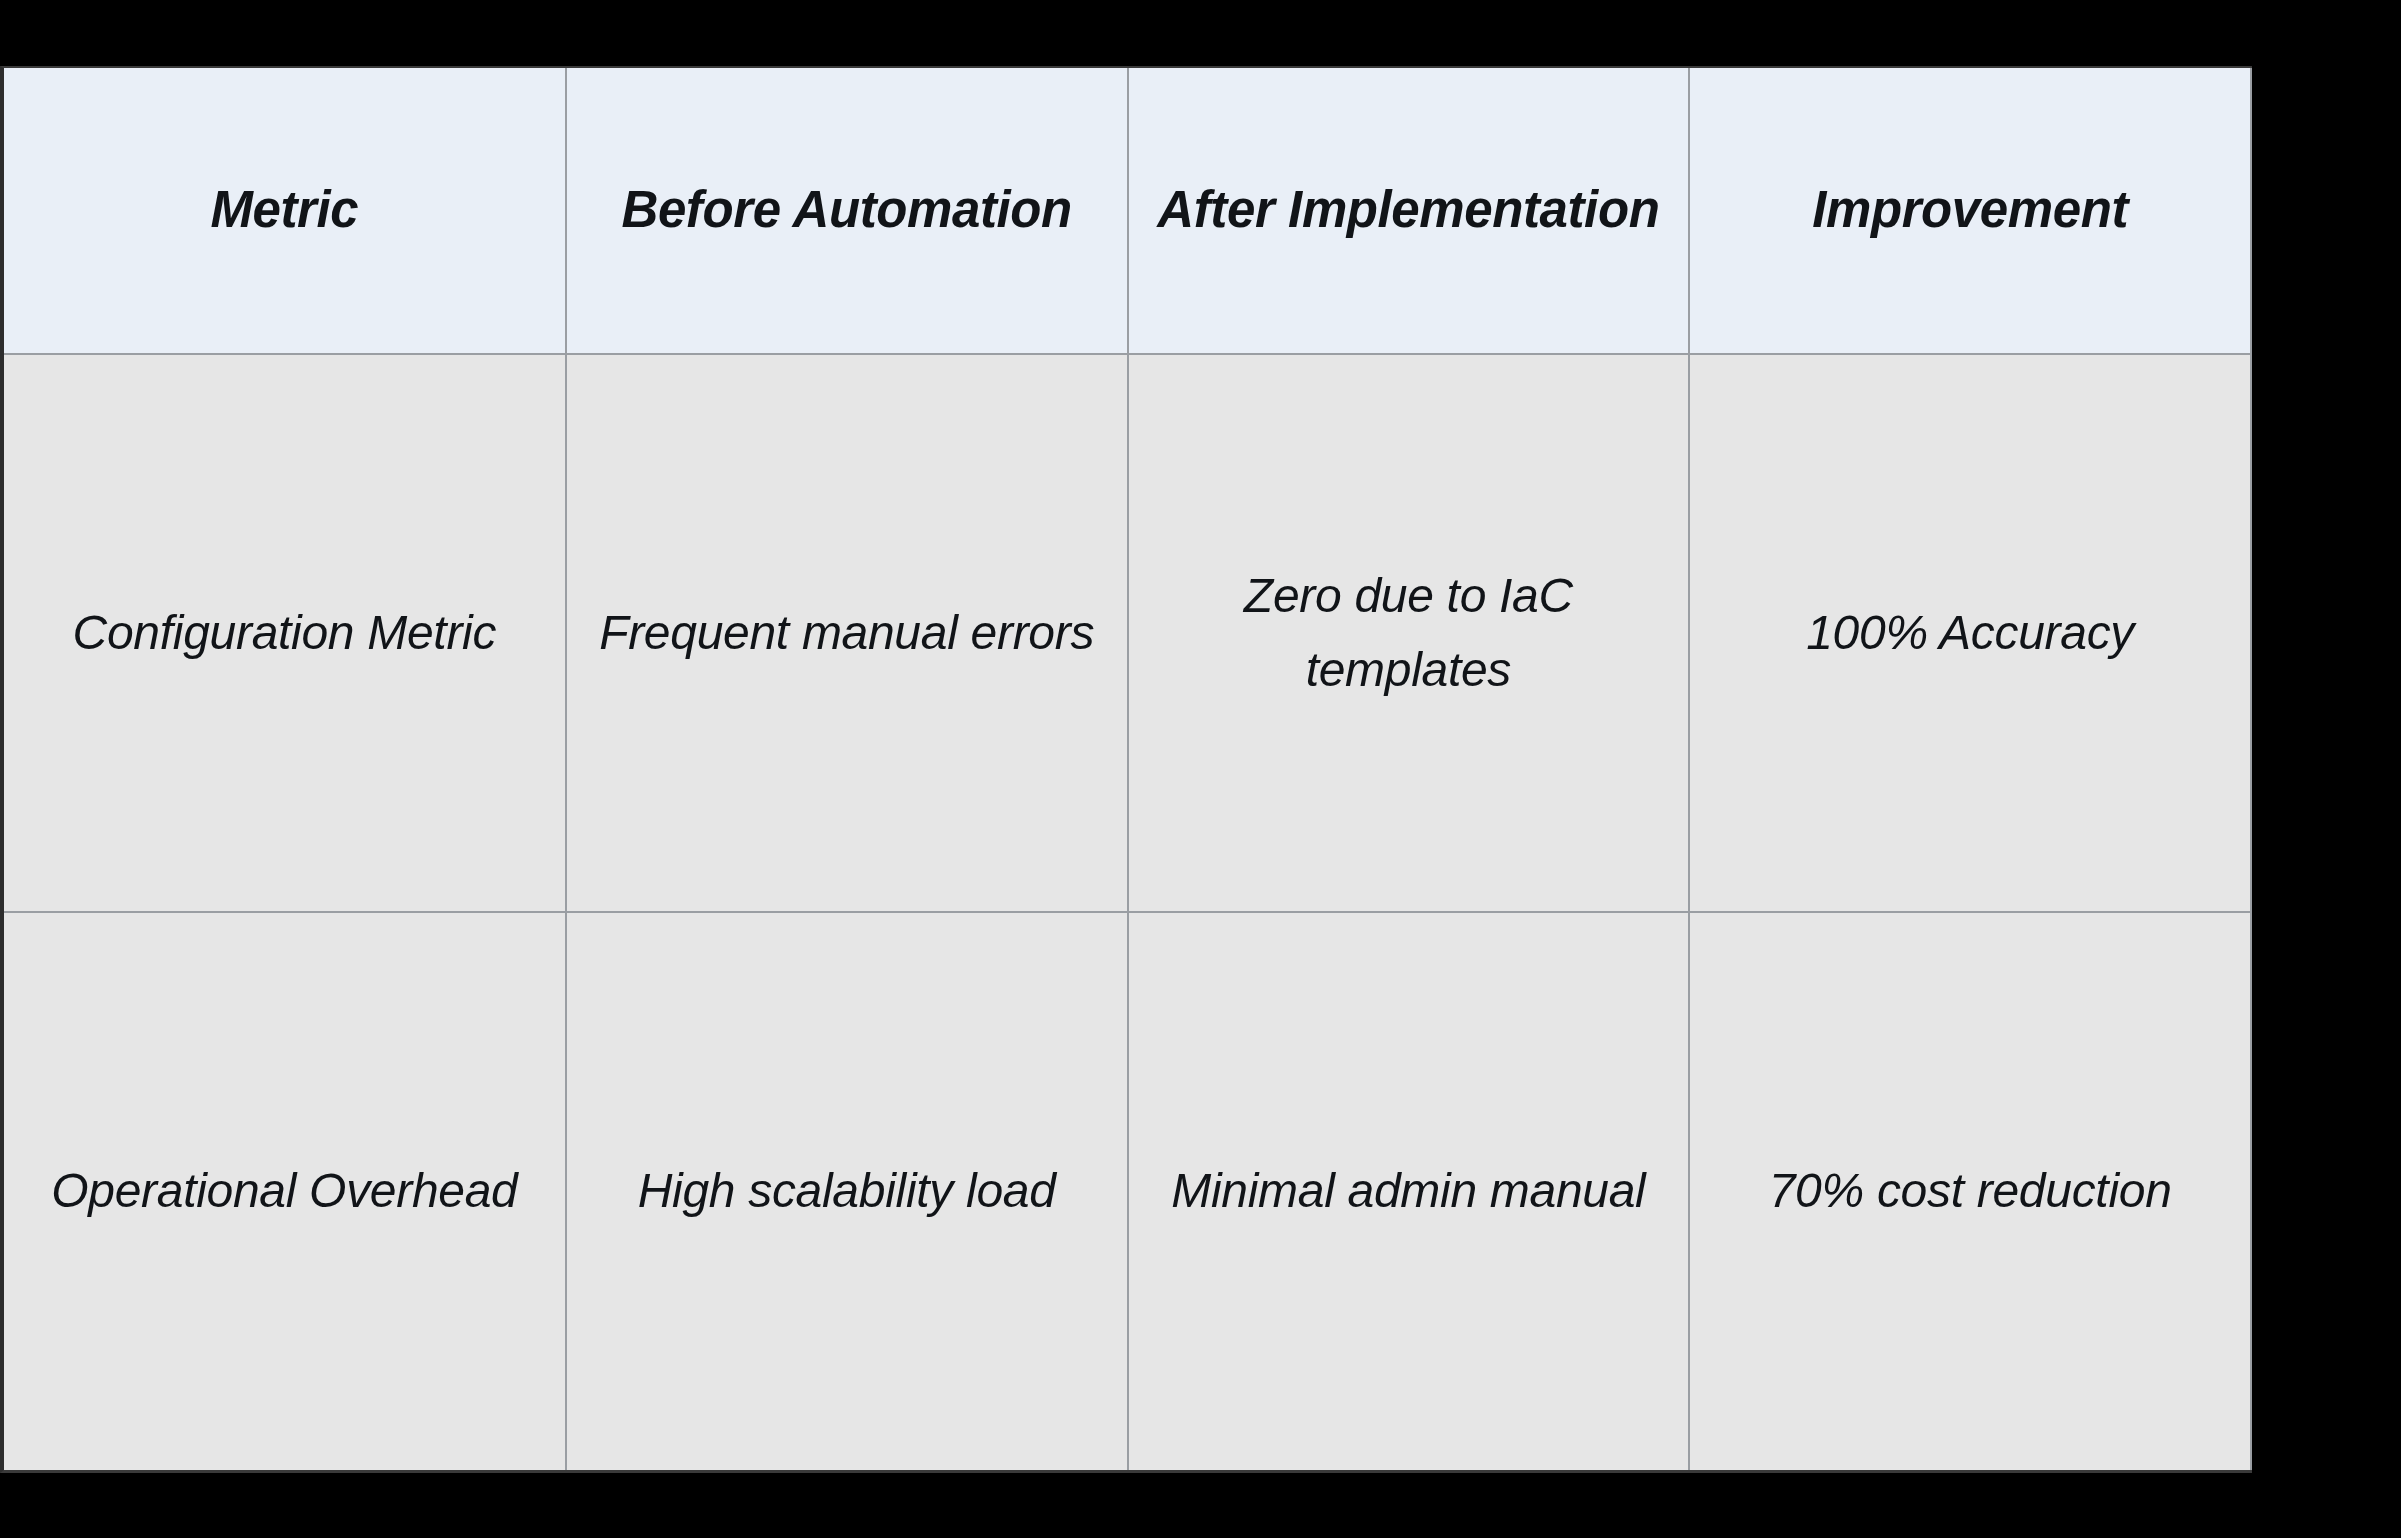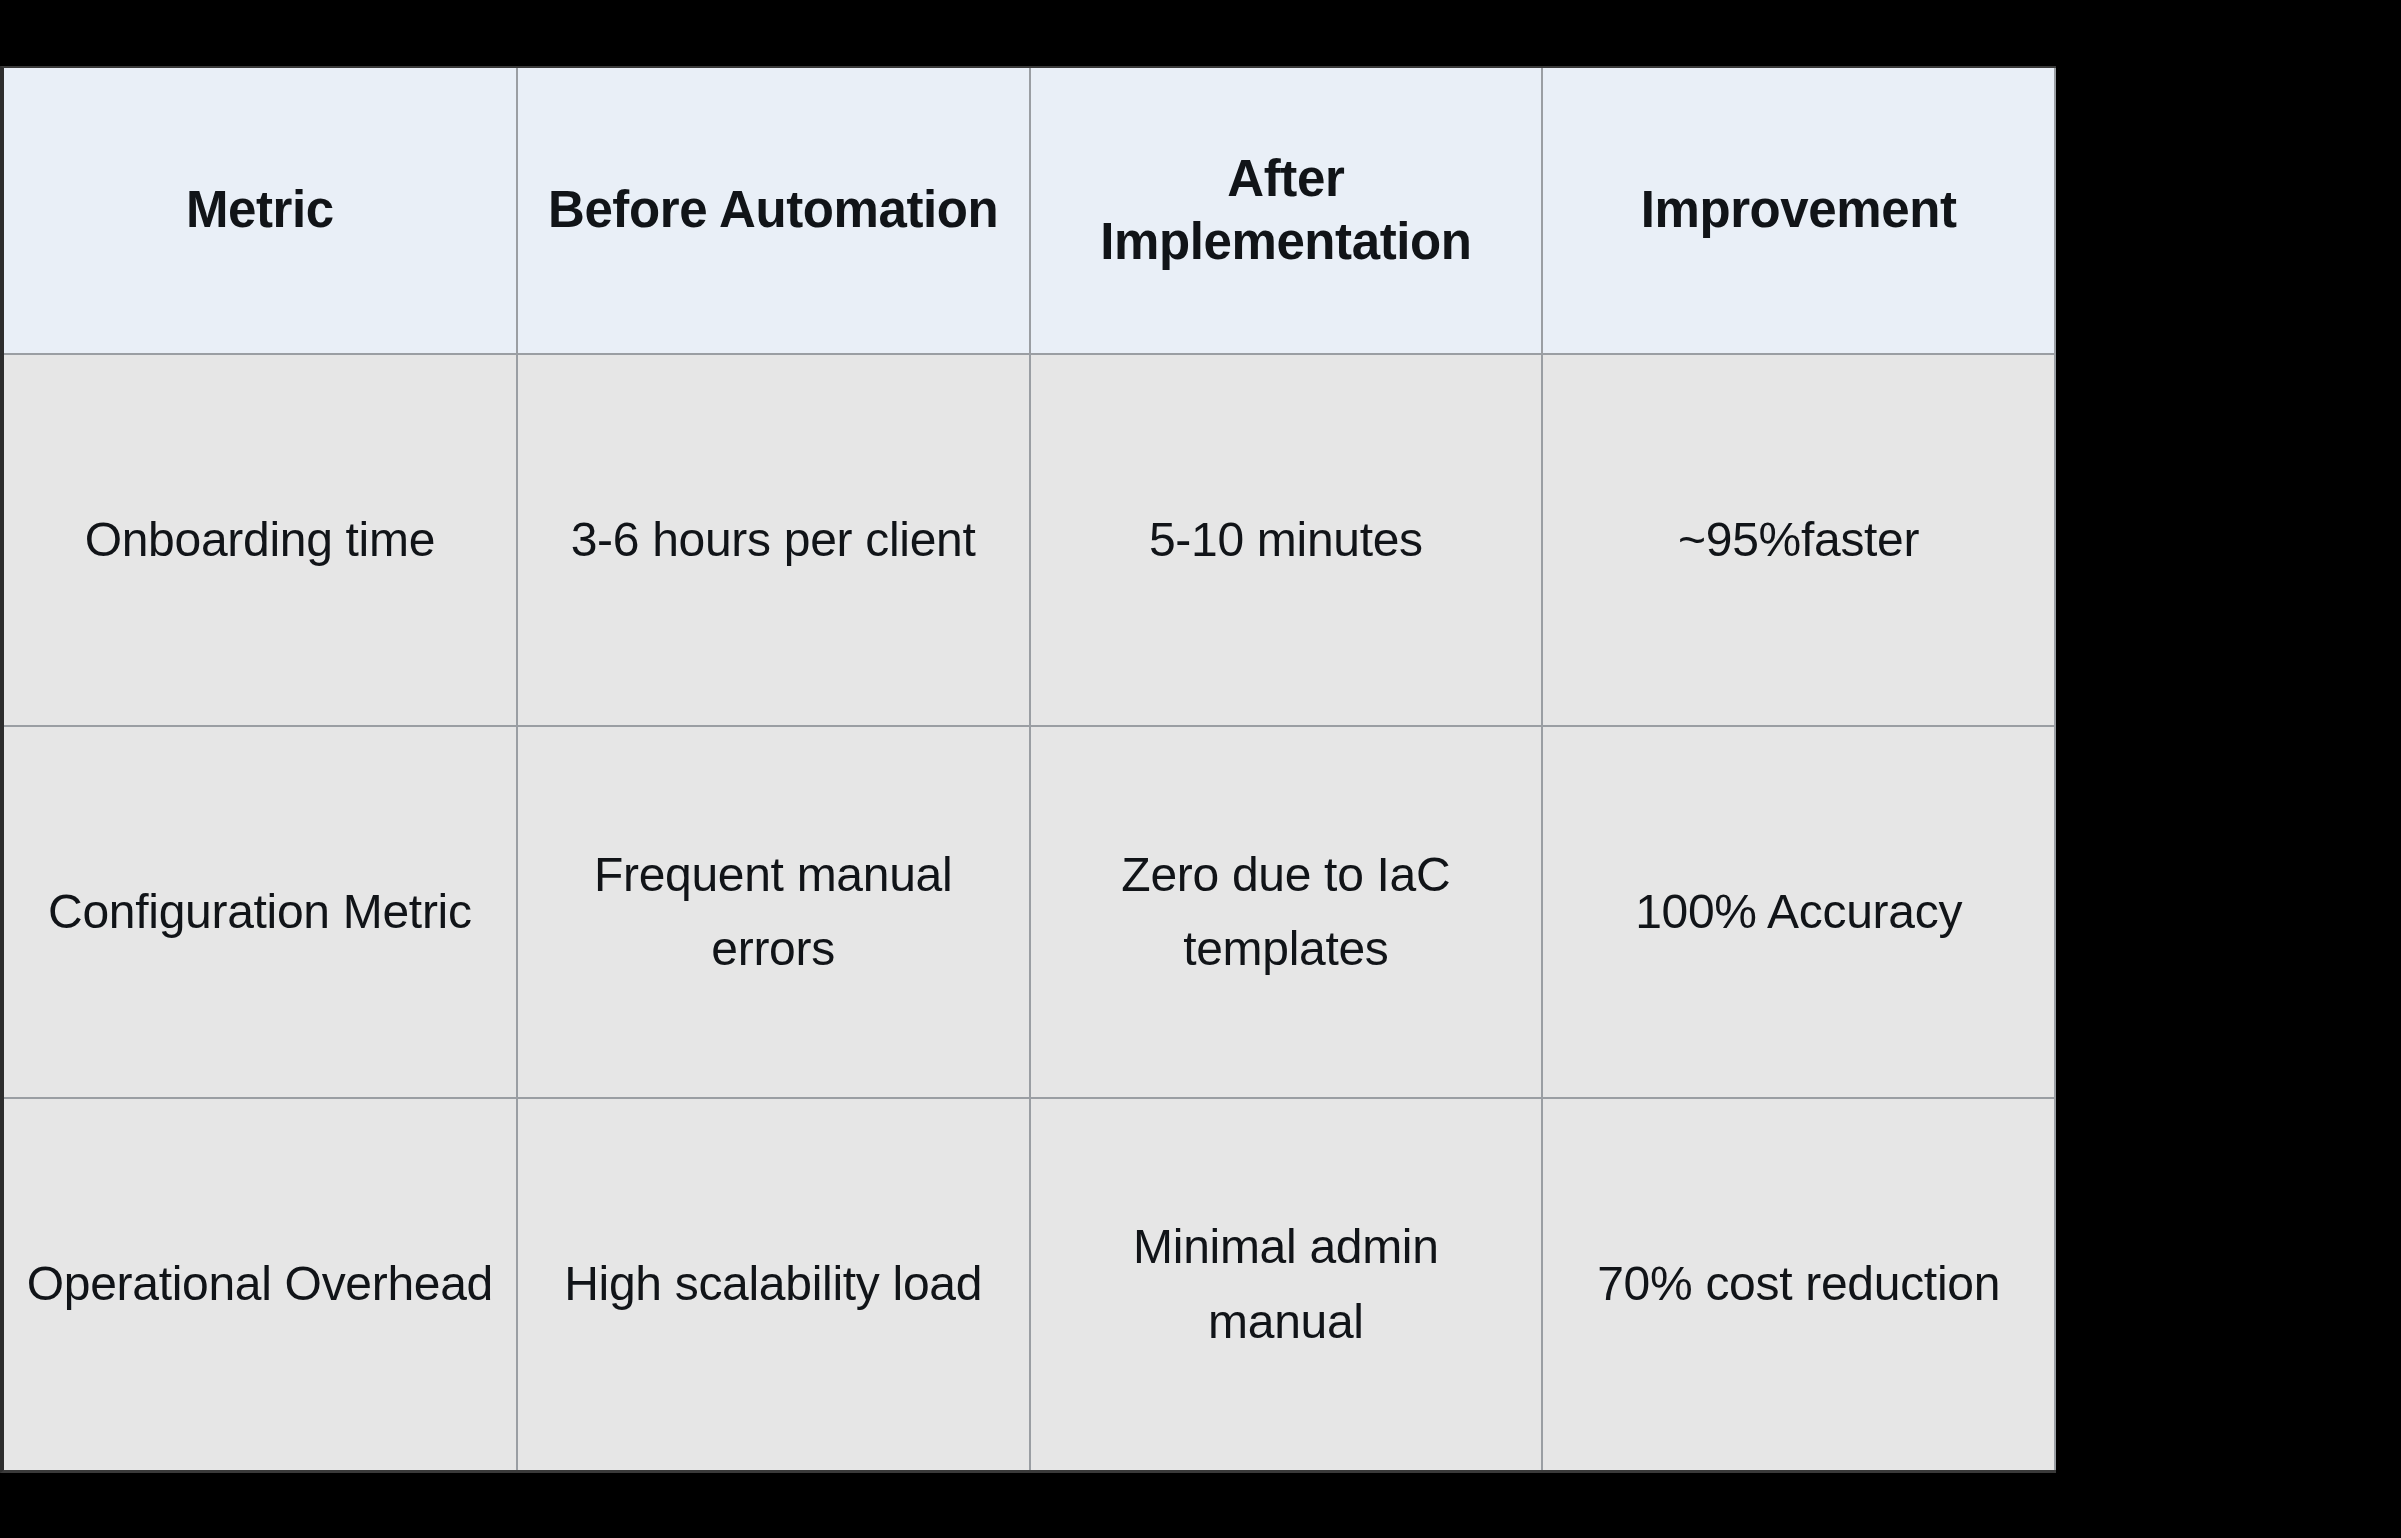--- a/index.html
+++ b/index.html
@@ -35,27 +35,28 @@
     width: 2401px;
     height: 65px;
     background: #000000;
   }
 
   
   #table-wrap {
     position: absolute;
     left: 0;
     top: 66px;
-    width: 2056px;
+    width: 2252px;
     height: 1407px;
     background: #7dd3fc;
     box-sizing: border-box;
     border-top: 2.5px solid #3a3a3a;
     border-left: 4.2px solid #2d2d2d;
     border-bottom: 3.4px solid #3a3a3a;
+    font-style: italic;
   }
 
   table.metrics {
     border-collapse: collapse;
     table-layout: fixed;
     width: 100%;
     height: 100%;
   }
 
   table.metrics col { width: 25%; }
@@ -128,34 +129,20 @@
           <th>
             <span class="cell-text">After Implementation</span>
           </th>
           <th>
             <span class="cell-text">Improvement</span>
           </th>
         </tr>
       </thead>
       <tbody>
 
-        <tr>
-          <td>
-            <span class="cell-text">Onboarding time</span>
-          </td>
-          <td>
-            <span class="cell-text">3-6 hours per client</span>
-          </td>
-          <td>
-            <span class="cell-text">5-10 minutes</span>
-          </td>
-          <td>
-            <span class="cell-text">~95%faster</span>
-          </td>
-        </tr>
 
         <tr>
           <td>
             <span class="cell-text">Configuration Metric</span>
           </td>
           <td>
             <span class="cell-text">Frequent manual errors</span>
           </td>
           <td>
             <span class="cell-text">Zero due to IaC templates</span>

